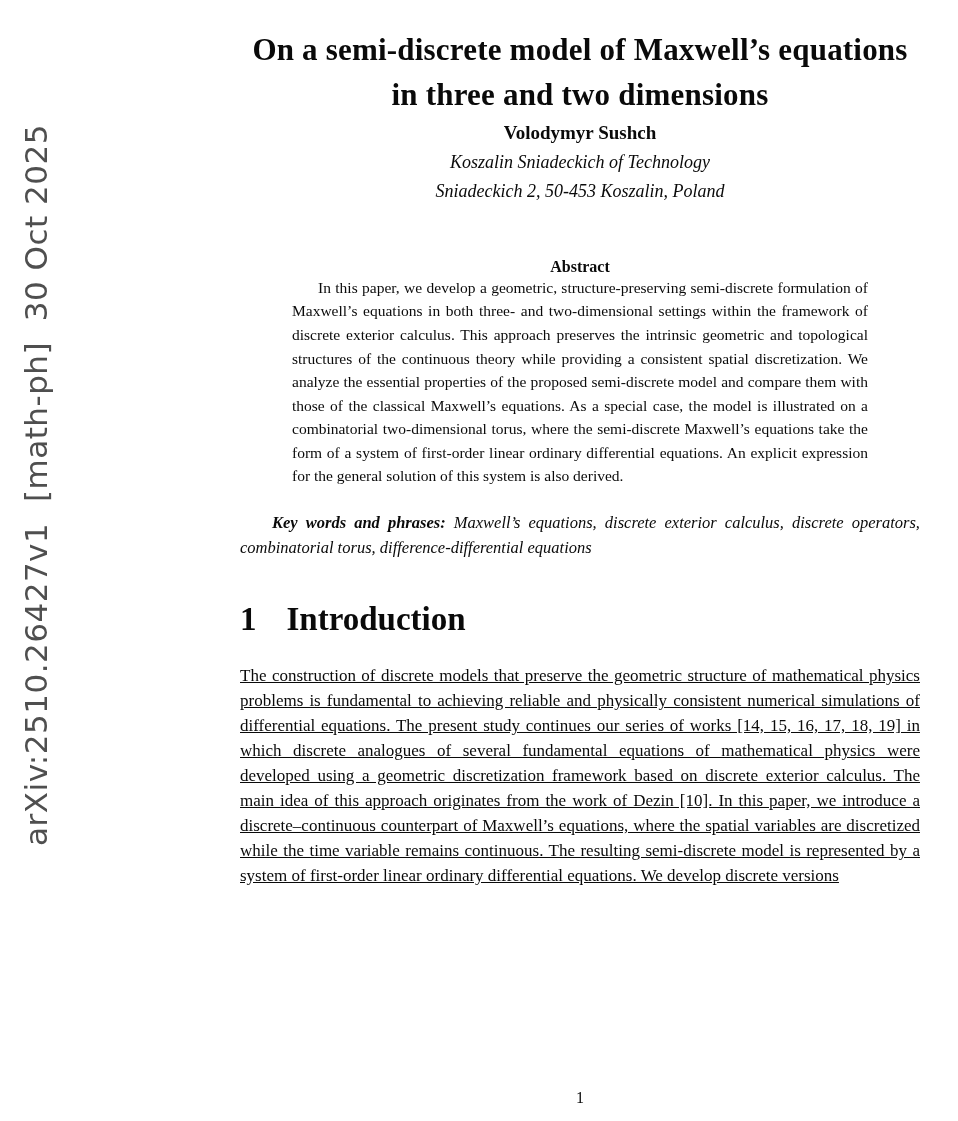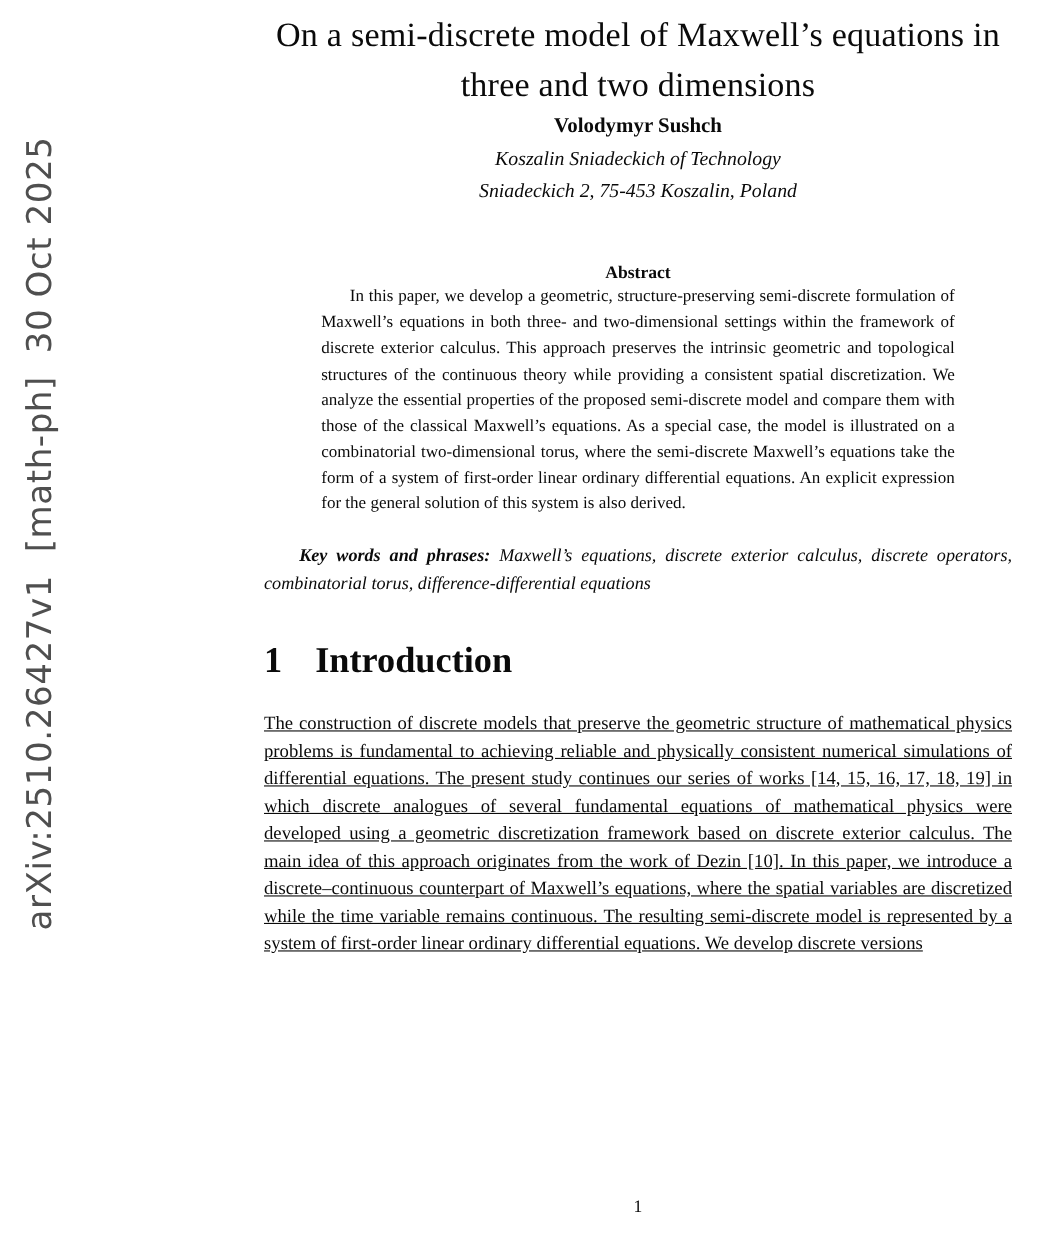--- a/index.html
+++ b/index.html
@@ -27,23 +27,23 @@
     letter-spacing: 0.5px;
     color: #4f4f4f;
   }
   .column {
     position: absolute;
     left: 240px;
     top: 0;
     width: 680px;
   }
   .title {
-    margin-top: 10px;
+    margin-top: 28px;
     text-align: center;
-    font-weight: normal;
+    font-weight: bold;
     font-size: 31px;
     line-height: 1.45;
     letter-spacing: 0.2px;
   }
   .author-block {
     text-align: center;
     font-size: 18px;
     line-height: 1.6;
   }
   .author-name {
@@ -111,21 +111,21 @@
 
   <div class="arxiv-banner">arXiv:2510.26427v1  [math-ph]  30 Oct 2025</div>
 
   <div class="column">
 
     <div class="title">On a semi-discrete model of Maxwell’s equations in three and two dimensions</div>
 
     <div class="author-block">
       <span class="author-name">Volodymyr Sushch</span>
       <span class="author-line">Koszalin Sniadeckich of Technology</span>
-      <span class="author-line">Sniadeckich 2, 75-453 Koszalin, Poland</span>
+      <span class="author-line">Sniadeckich 2, 50-453 Koszalin, Poland</span>
     </div>
 
     <div class="abstract">
       <div class="abstract-heading">Abstract</div>
       <p class="abstract-text">In this paper, we develop a geometric, structure-preserving semi-discrete formulation of Maxwell’s equations in both three- and two-dimensional settings within the framework of discrete exterior calculus. This approach preserves the intrinsic geometric and topological structures of the continuous theory while providing a consistent spatial discretization. We analyze the essential properties of the proposed semi-discrete model and compare them with those of the classical Maxwell’s equations. As a special case, the model is illustrated on a combinatorial two-dimensional torus, where the semi-discrete Maxwell’s equations take the form of a system of first-order linear ordinary differential equations. An explicit expression for the general solution of this system is also derived.</p>
     </div>
 
     <p class="keywords">
       <span class="bold-label">Key words and phrases:</span><span> Maxwell’s equations, discrete exterior calculus, discrete operators, combinatorial torus, difference-differential equations</span>
     </p>

